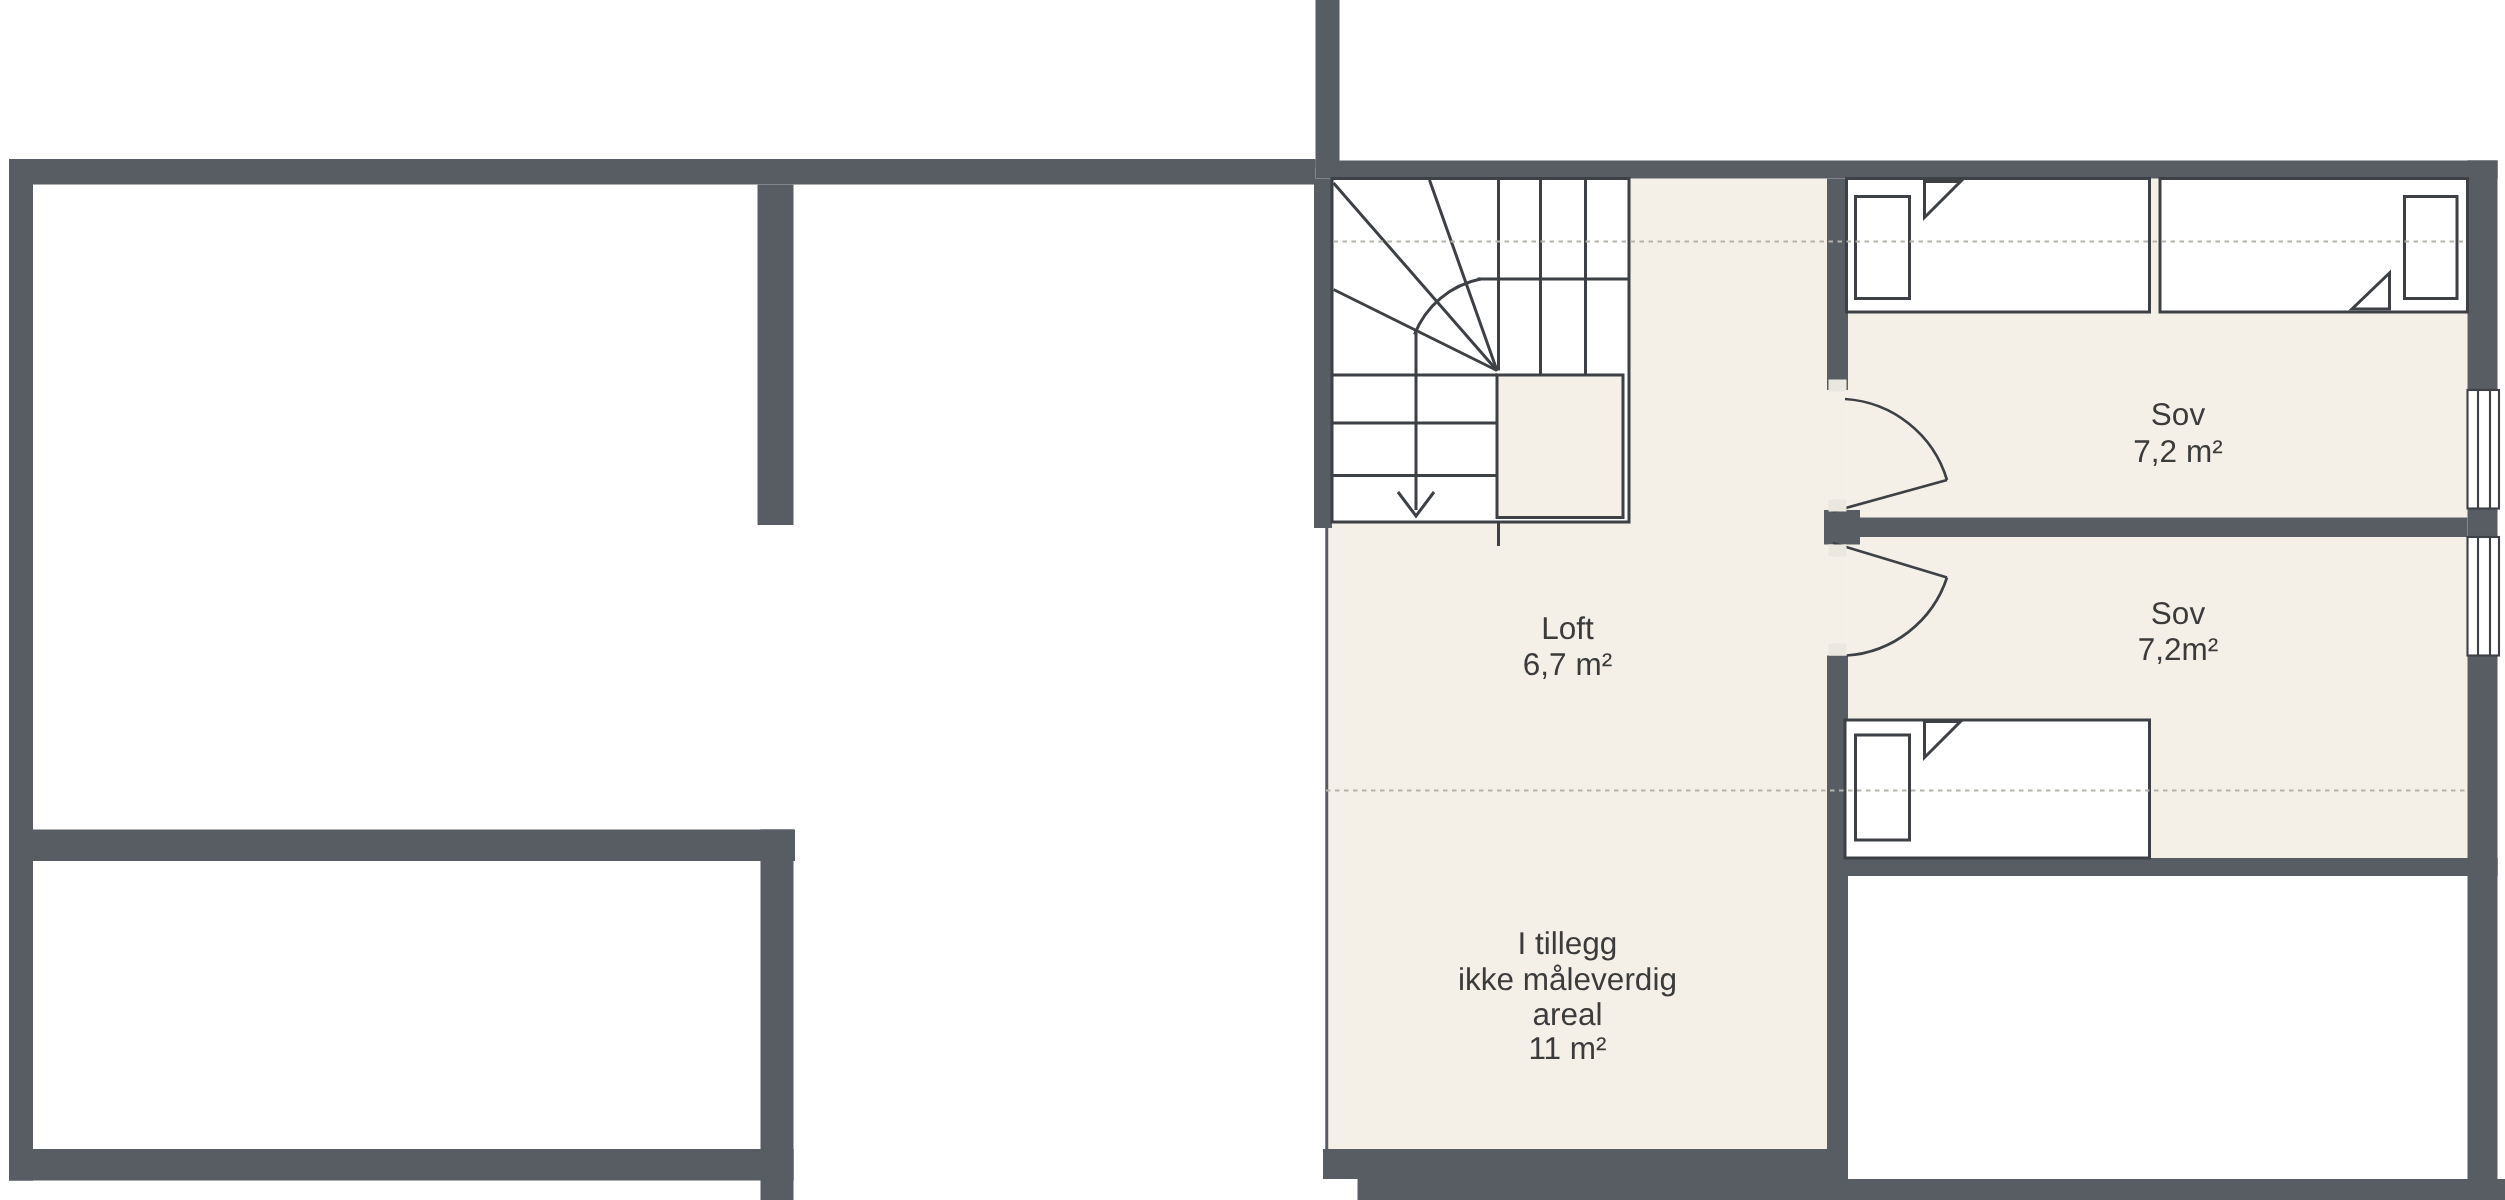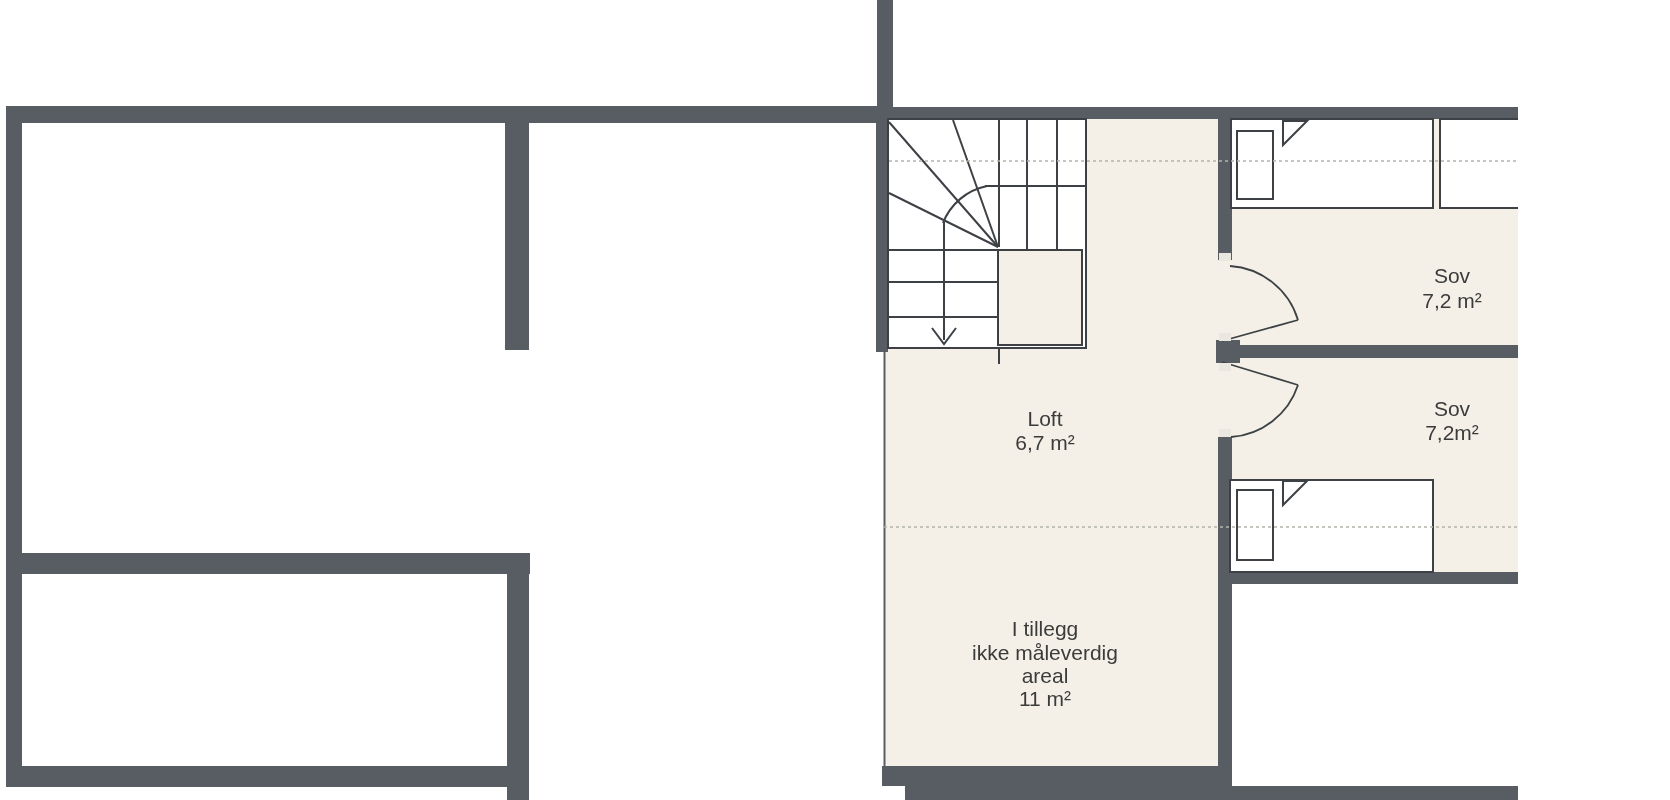--- a/index.html
+++ b/index.html
@@ -1,16 +1,16 @@
 <!DOCTYPE html>
 <html><head>
 <meta charset="utf-8">
 <style>
   html,body{margin:0;padding:0;background:#ffffff;}
-  .stage{width:1518px;height:800px;position:relative;background:#ffffff;overflow:hidden;}
+  .stage{width:1670px;height:800px;position:relative;background:#ffffff;overflow:hidden;}
   svg{display:block;}
   text{font-family:"Liberation Sans","DejaVu Sans",sans-serif;font-size:21px;}
 </style>
 </head>
 <body>
 
 <div class="stage">
 <svg width="1670" height="800" viewBox="0 0 1670 800" xmlns="http://www.w3.org/2000/svg">
 
   <g fill="#f4f0e7">

